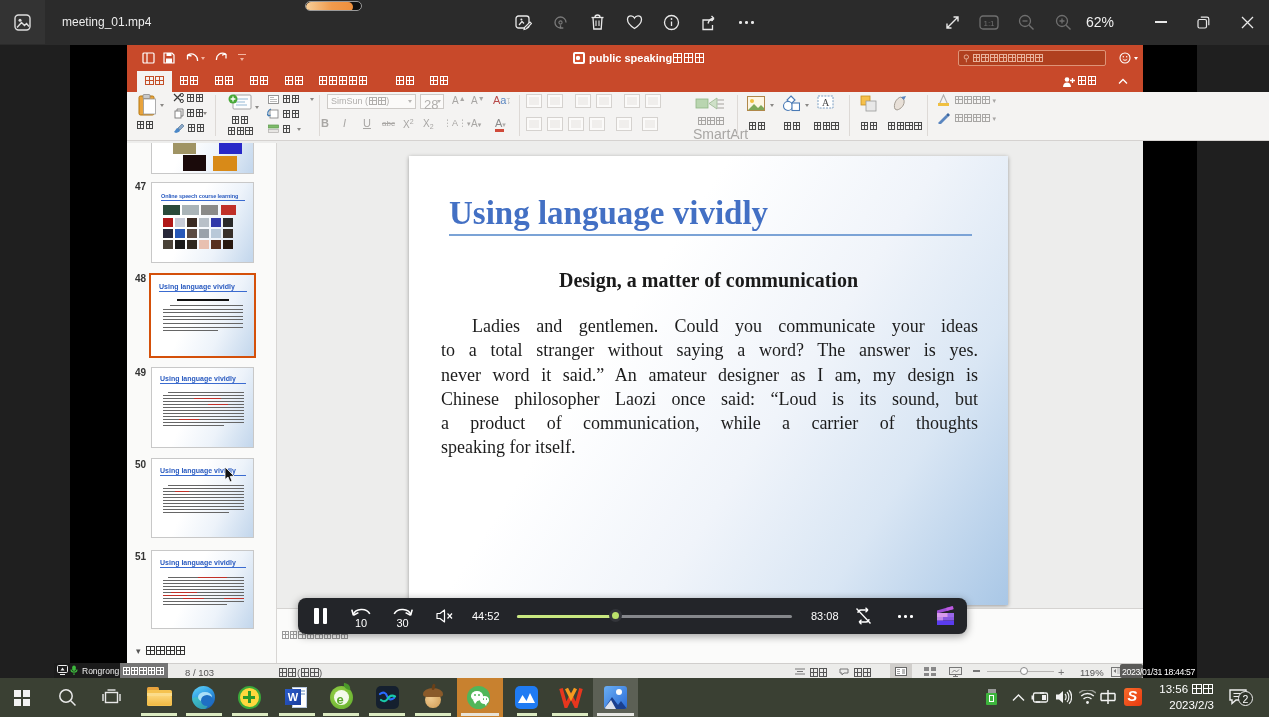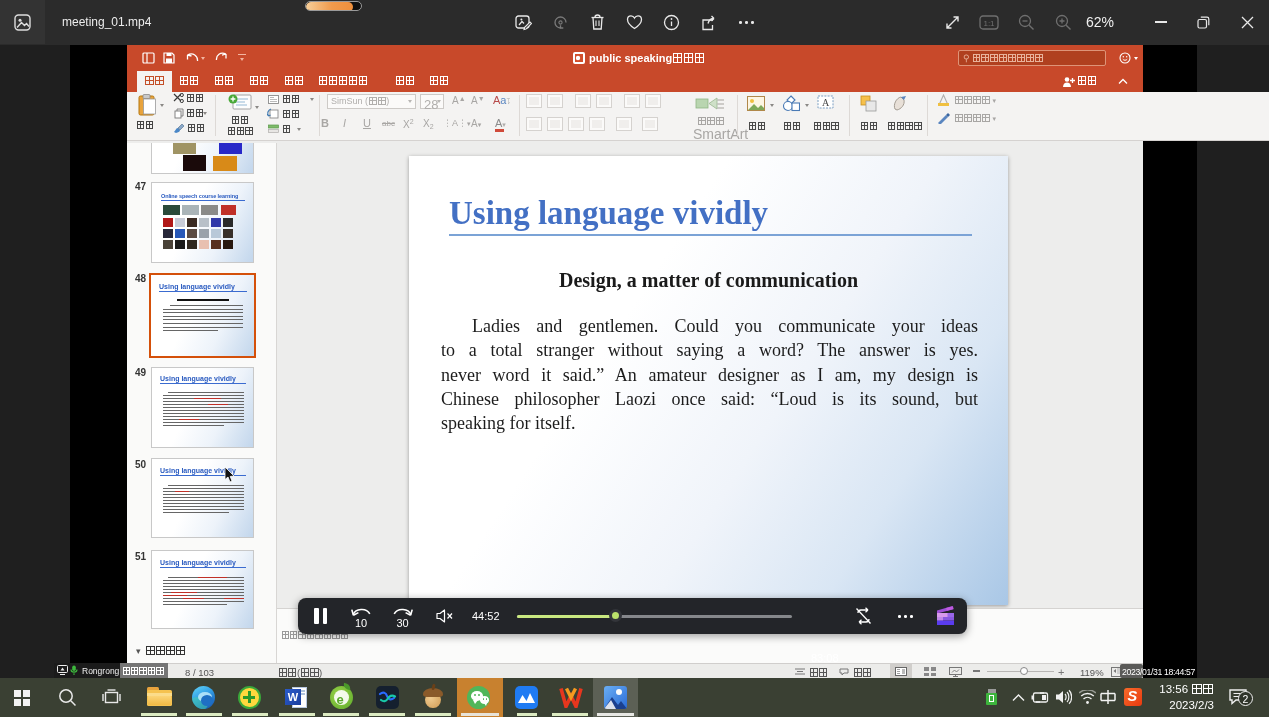--- a/index.html
+++ b/index.html
@@ -444,20 +444,21 @@
         </div>
         <div id="slide">
           <div style="position:absolute;left:40px;top:39px;font-family:'Liberation Serif',serif;font-weight:bold;font-size:33px;color:#4370c4;">Using language vividly</div>
           <div style="position:absolute;left:40px;top:78px;width:523px;height:1.5px;background:#7ba3d6;"></div>
           <div style="position:absolute;left:0px;top:113px;width:599px;text-align:center;font-family:'Liberation Serif',serif;font-weight:bold;font-size:20px;color:#1a1a1a;">Design, a matter of communication</div>
           <div id="para" style="position:absolute;left:32px;top:158px;width:537px;font-family:'Liberation Serif',serif;font-size:18px;color:#1c1c1c;line-height:24.3px;">
             <div class="jl" style="padding-left:31px;">Ladies and gentlemen. Could you communicate your ideas</div>
             <div class="jl">to a total stranger without saying a word? The answer is yes.</div>
             <div class="jl">never word it said.” An amateur designer as I am, my design is</div>
             <div class="jl">Chinese philosopher Laozi once said: “Loud is its sound, but</div>
+            <div class="jl">a product of communication, while a carrier of thoughts</div>
             <div>speaking for itself.</div>
           </div>
         </div>
 
         <div class="abs" style="left:150px;top:467px;width:866px;height:55px;background:#fbfbfa;border-top:1px solid #d5d3d1;">
           <div style="position:absolute;left:4px;top:21px;font-size:8.5px;color:#9a9a9a;"><i class="cj"></i><i class="cj"></i><i class="cj"></i><i class="cj"></i><i class="cj"></i><i class="cj"></i><i class="cj"></i><i class="cj"></i></div>
         </div>
 
         <svg class="ico" style="left:97px;top:326px" width="11" height="16" viewBox="0 0 11 16">
             <path d="M1 0 L1 12.5 L4 10 L6 15 L8 14 L6.2 9.5 L10 9 Z" fill="#111" stroke="#fff" stroke-width=".8"></path>
@@ -520,21 +521,21 @@
         <text x="5.5" y="21.5" font-size="11" fill="#fff" font-family="Liberation Sans">30</text>
       </svg>
     <svg class="ico" style="left:138px;top:11px" width="17" height="14" viewBox="0 0 17 14">
         <path d="M1 4.5 H4 L8.5 1 V13 L4 9.5 H1 Z" fill="none" stroke="#fff" stroke-width="1.2" stroke-linejoin="round"></path>
         <path d="M11.5 4.5 L16 9.5 M16 4.5 L11.5 9.5" stroke="#fff" stroke-width="1.2"></path>
       </svg>
     <div class="g" style="left:174px;top:11.5px;font-size:11px;color:#fff;">44:52</div>
     <div class="g" style="left:219px;top:16.5px;width:275px;height:3px;border-radius:2px;background:#85878b;"></div>
     <div class="g" style="left:219px;top:16.5px;width:96px;height:3px;border-radius:2px;background:#c9e880;"></div>
     <div class="g" style="left:311px;top:11px;width:13px;height:13px;border-radius:50%;background:#bbe26b;border:3px solid #33353a;"></div>
-    <div class="g" style="left:513px;top:11.5px;font-size:11px;color:#fff;margin-top:42px;">83:08</div>
+    <div class="g" style="left:513px;top:11.5px;font-size:11px;color:#fff;">83:08</div>
     <svg class="ico" style="left:556px;top:9px" width="19" height="18" viewBox="0 0 19 18">
         <path d="M4 6 C4 4 5.5 3 7 3 H14 M14 3 L11.5 0.8 M14 3 L11.5 5.2 M15 12 C15 14 13.5 15 12 15 H5 M5 15 L7.5 12.8 M5 15 L7.5 17.2" fill="none" stroke="#fff" stroke-width="1.3"></path>
         <path d="M2.5 1.5 L16.5 16.5" stroke="#fff" stroke-width="1.3"></path>
       </svg>
     <div class="g" style="left:600px;top:17px;">
         <div style="position:absolute;width:2.6px;height:2.6px;border-radius:50%;background:#fff;"></div>
         <div style="position:absolute;left:6px;width:2.6px;height:2.6px;border-radius:50%;background:#fff;"></div>
         <div style="position:absolute;left:12px;width:2.6px;height:2.6px;border-radius:50%;background:#fff;"></div>
       </div>
     <svg class="ico" style="left:638px;top:6px" width="20" height="23" viewBox="0 0 20 23">

